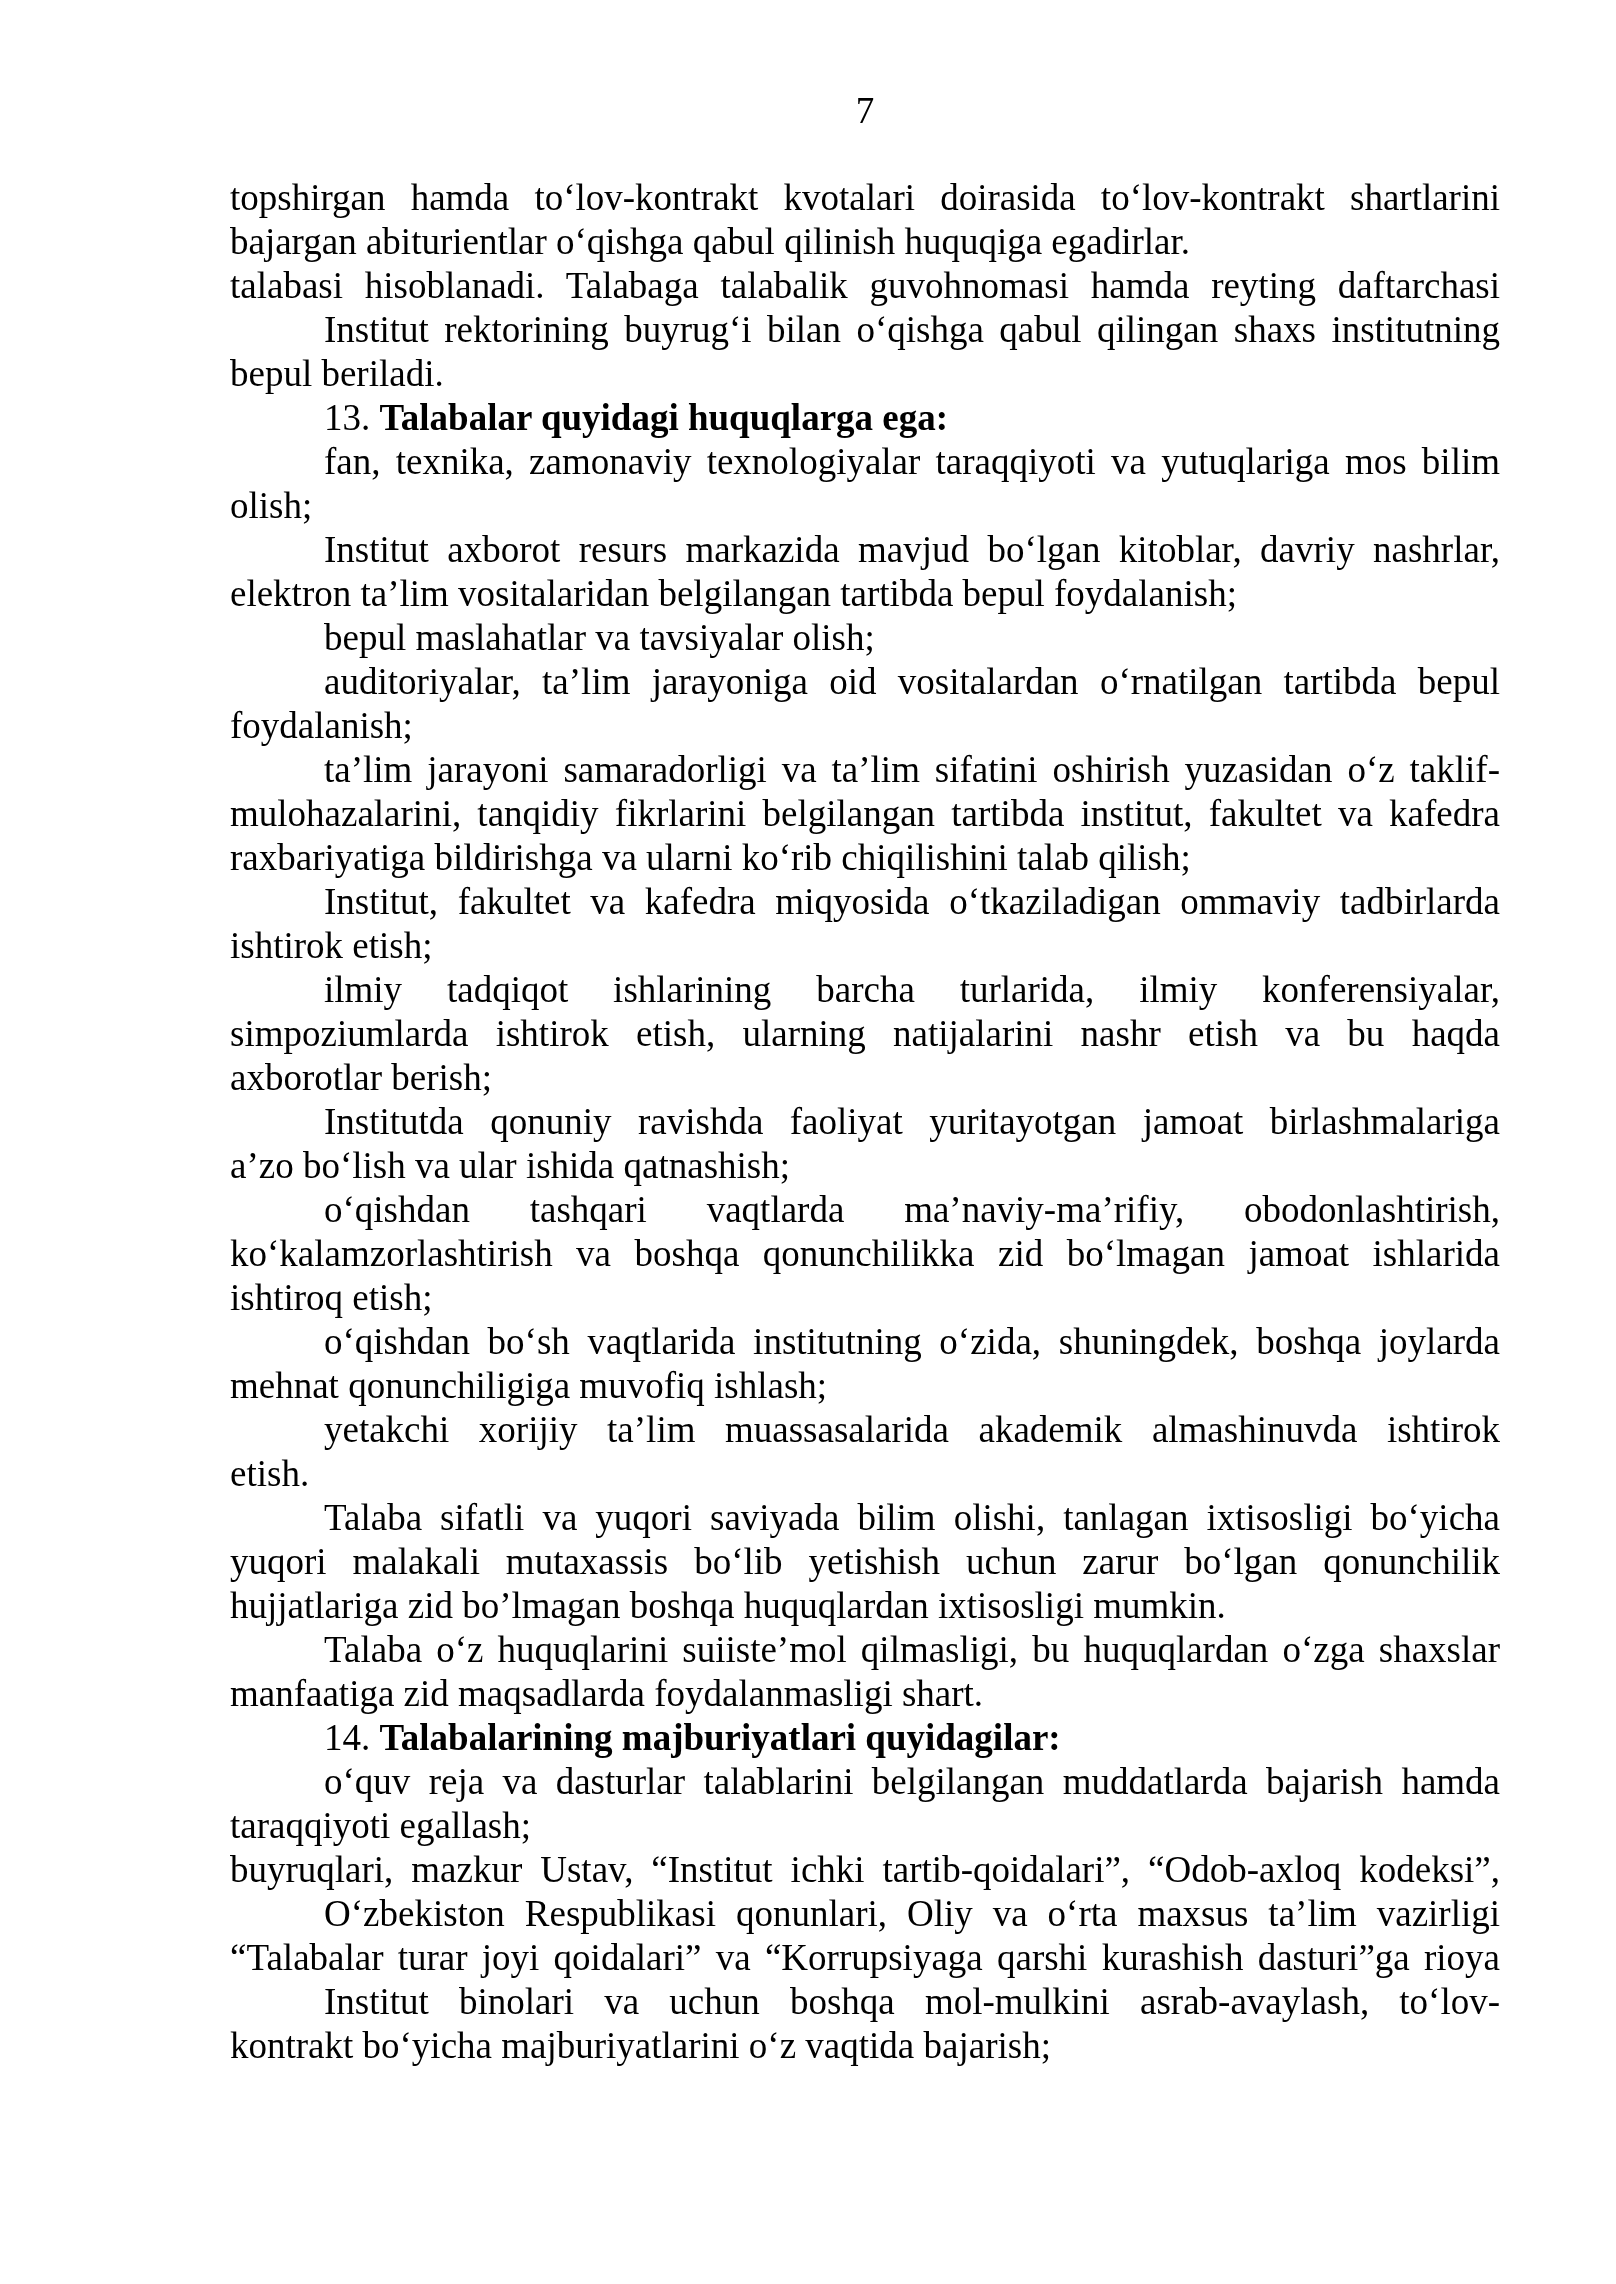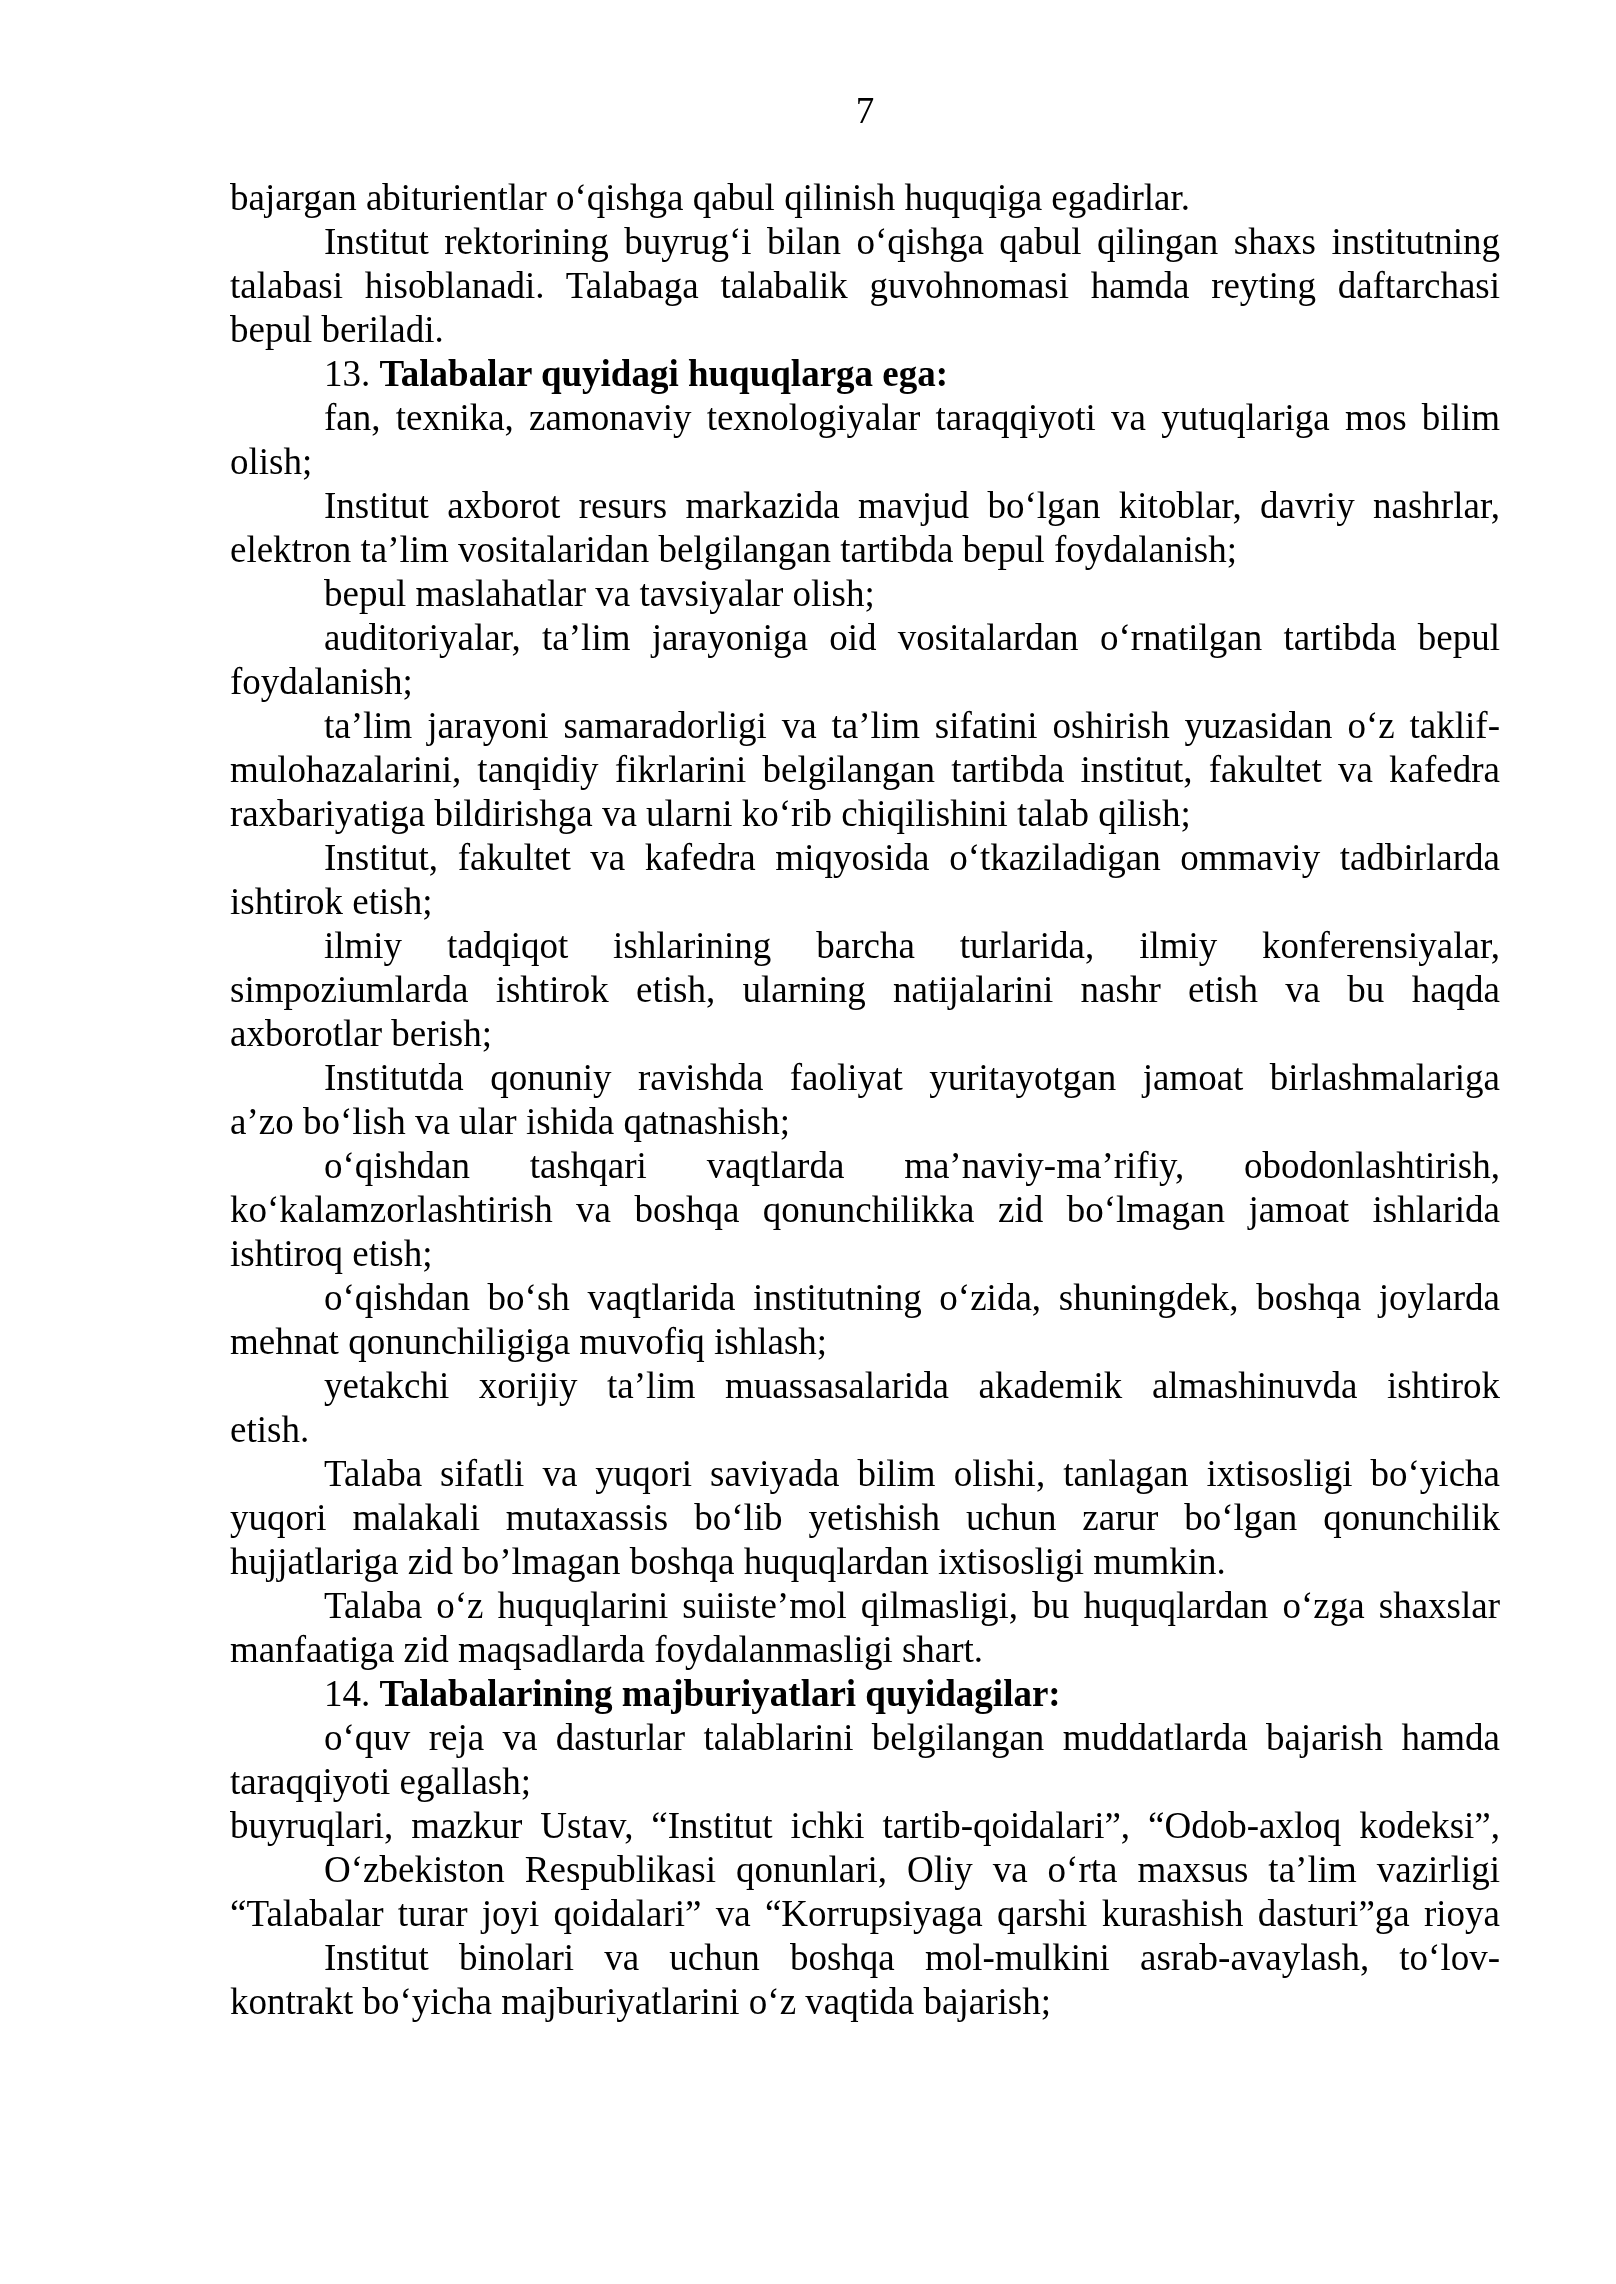--- a/index.html
+++ b/index.html
@@ -39,23 +39,24 @@
   .line.last { text-align-last: left; }
   .line.indent { text-indent: 94px; }
   .bold { font-weight: bold; }
 </style>
 </head>
 <body>
 
 <div class="page">
   <div class="page-number">7</div>
   <div class="doc-body">
+      <div class="line"><span>topshirgan hamda toʻlov-kontrakt kvotalari doirasida toʻlov-kontrakt shartlarini</span></div>
       <div class="line last"><span>bajargan abiturientlar oʻqishga qabul qilinish huquqiga egadirlar.</span></div>
+      <div class="line"><span>talabasi hisoblanadi. Talabaga talabalik guvohnomasi hamda reyting daftarchasi</span></div>
       <div class="line indent"><span>Institut rektorining buyrugʻi bilan oʻqishga qabul qilingan shaxs institutning</span></div>
-      <div class="line"><span>talabasi hisoblanadi. Talabaga talabalik guvohnomasi hamda reyting daftarchasi</span></div>
       <div class="line last"><span>bepul beriladi.</span></div>
       <div class="line indent last"><span>13. </span><span class="bold">Talabalar quyidagi huquqlarga ega:</span></div>
       <div class="line indent"><span>fan, texnika, zamonaviy texnologiyalar taraqqiyoti va yutuqlariga mos bilim</span></div>
       <div class="line last"><span>olish;</span></div>
       <div class="line indent"><span>Institut axborot resurs markazida mavjud boʻlgan kitoblar, davriy nashrlar,</span></div>
       <div class="line last"><span>elektron taʼlim vositalaridan belgilangan tartibda bepul foydalanish;</span></div>
       <div class="line indent last"><span>bepul maslahatlar va tavsiyalar olish;</span></div>
       <div class="line indent"><span>auditoriyalar, taʼlim jarayoniga oid vositalardan oʻrnatilgan tartibda bepul</span></div>
       <div class="line last"><span>foydalanish;</span></div>
       <div class="line indent"><span>taʼlim jarayoni samaradorligi va taʼlim sifatini oshirish yuzasidan oʻz taklif-</span></div>

